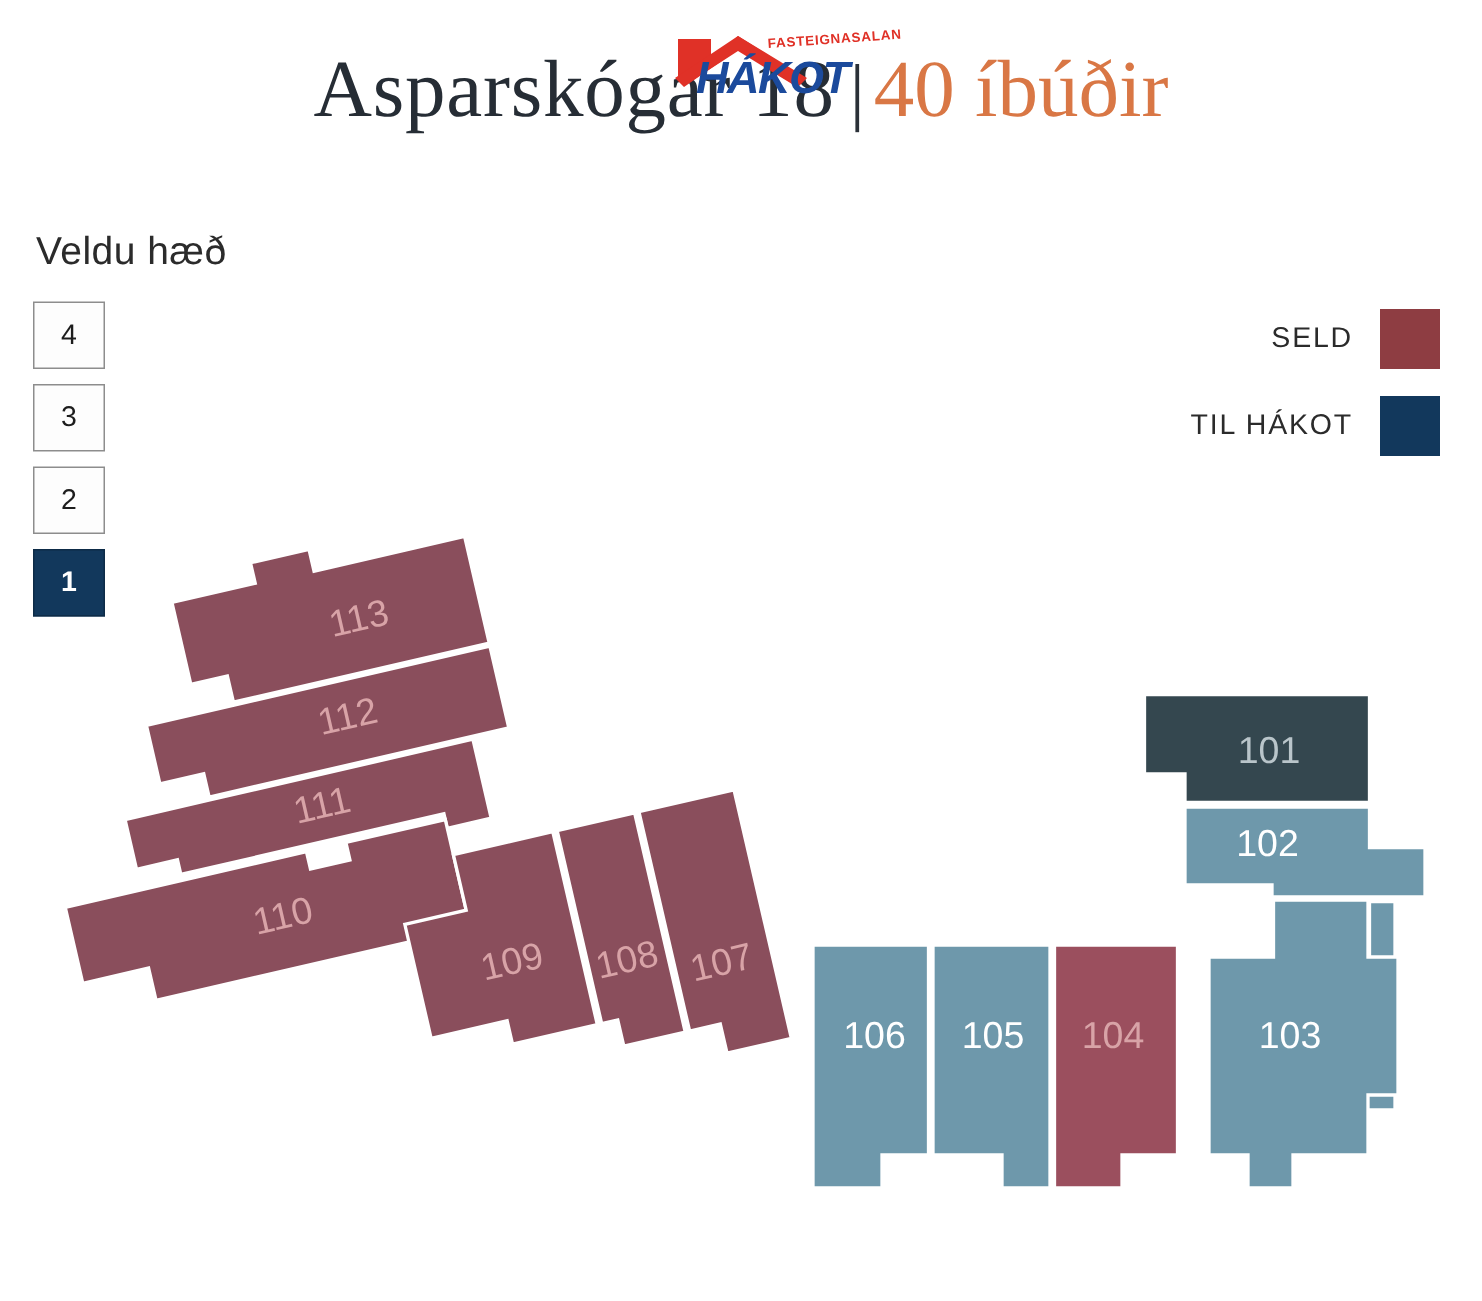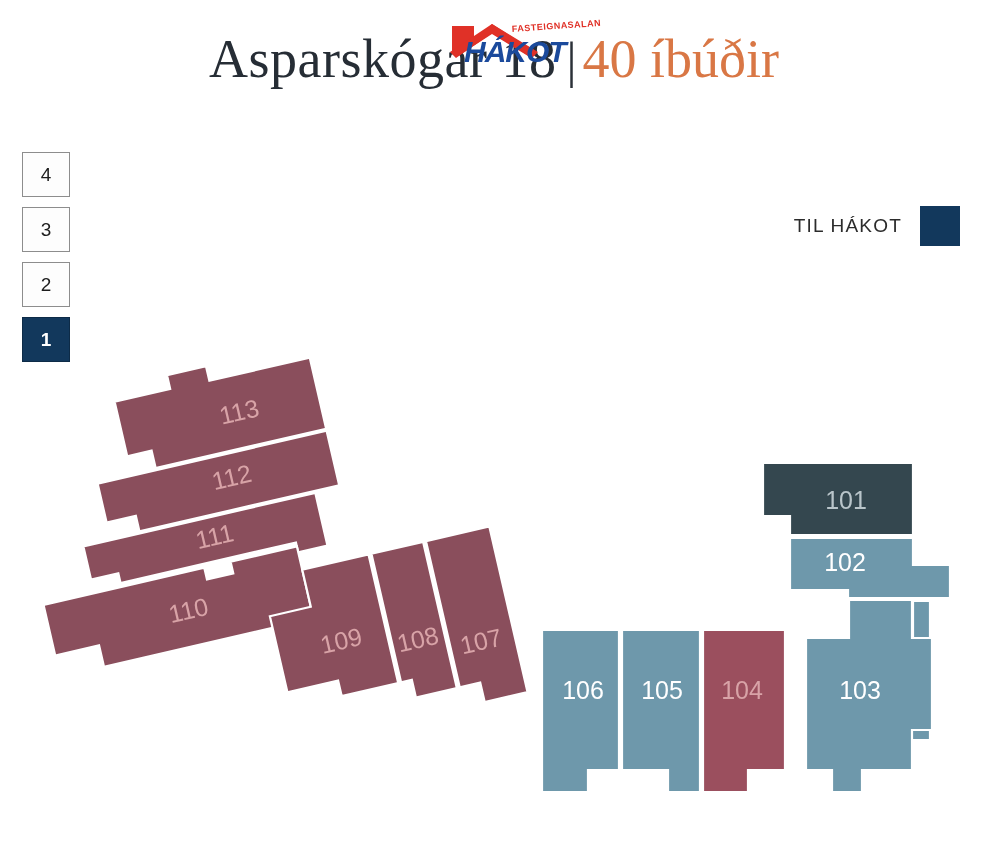--- a/index.html
+++ b/index.html
@@ -152,30 +152,35 @@
         </g>
 
         <text x="72" y="14" font-family="Liberation Sans, sans-serif" font-size="9" font-weight="700" fill="#e03127" transform="rotate(-4 72 14)" letter-spacing="0.5">FASTEIGNASALAN</text>
 
         <text x="24" y="44" font-family="Liberation Sans, sans-serif" font-size="30" font-weight="700" font-style="italic" fill="#1b4a9c" letter-spacing="-1">HÁKOT</text>
       </svg>
     </div>
   </div>
 
   <div class="floor-panel">
+    <div class="floor-title">Veldu hæð</div>
     <div class="floor-btns">
       <div class="floor-btn">4</div>
       <div class="floor-btn">3</div>
       <div class="floor-btn">2</div>
       <div class="floor-btn active">1</div>
     </div>
   </div>
 
   <div class="legend">
     <div class="legend-row">
+      <span class="legend-label">SELD</span>
+      <span class="legend-swatch" style="background:#8e3d42"></span>
+    </div>
+    <div class="legend-row">
       <span class="legend-label">TIL HÁKOT</span>
       <span class="legend-swatch" style="background:#12385c"></span>
     </div>
   </div>
 
   <div class="plan">
     <svg width="988" height="520" viewBox="0 0 988 520" xmlns="http://www.w3.org/2000/svg">
 
       <g transform="rotate(-13 300 240)">
 

